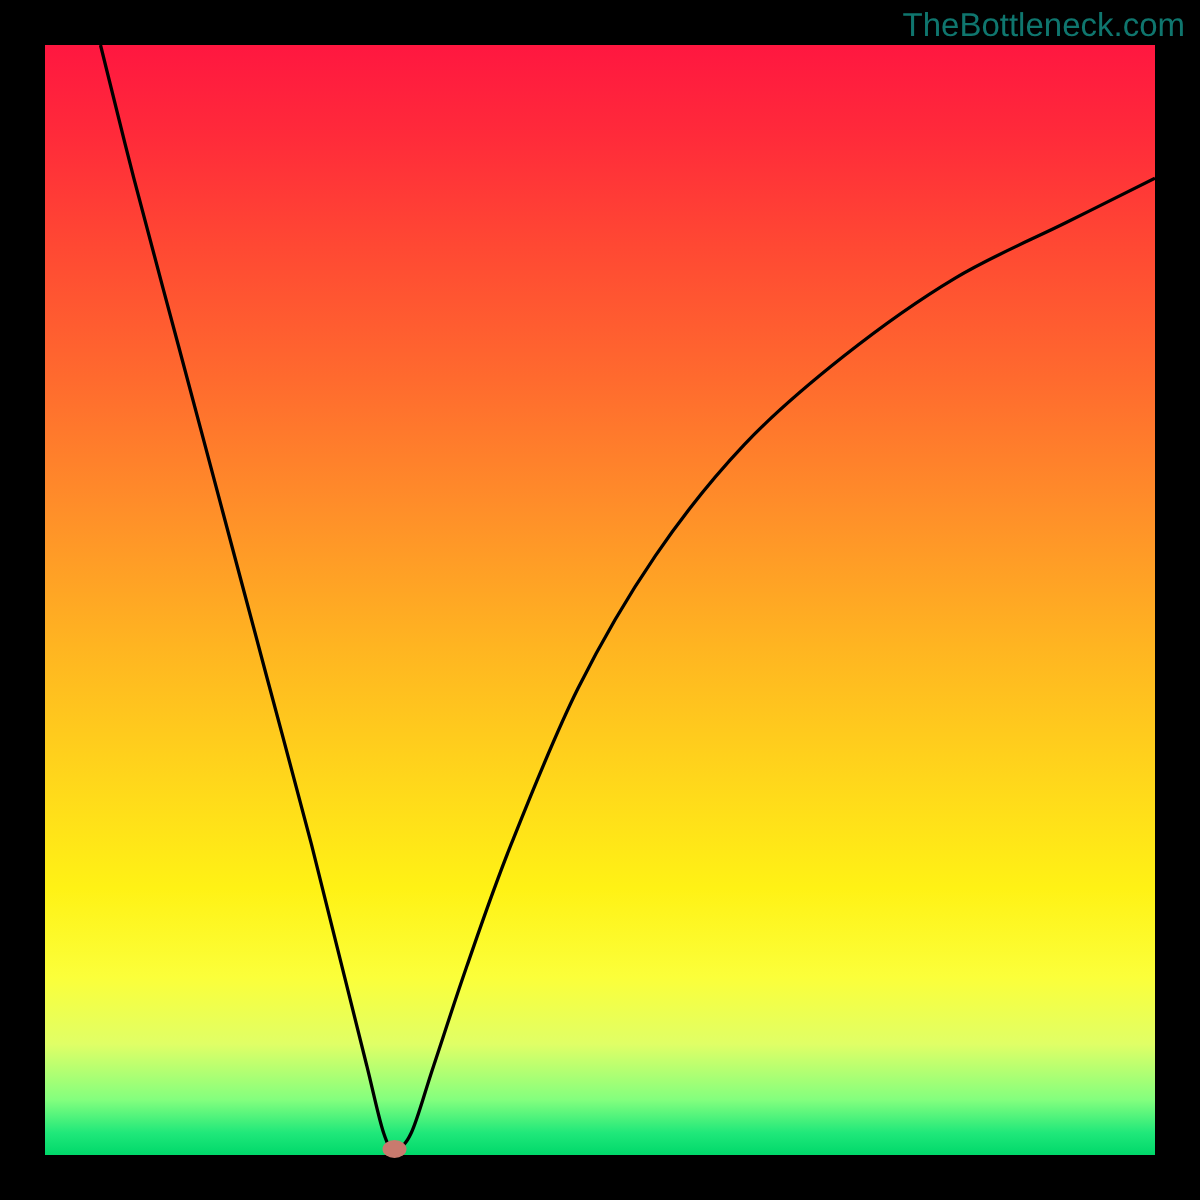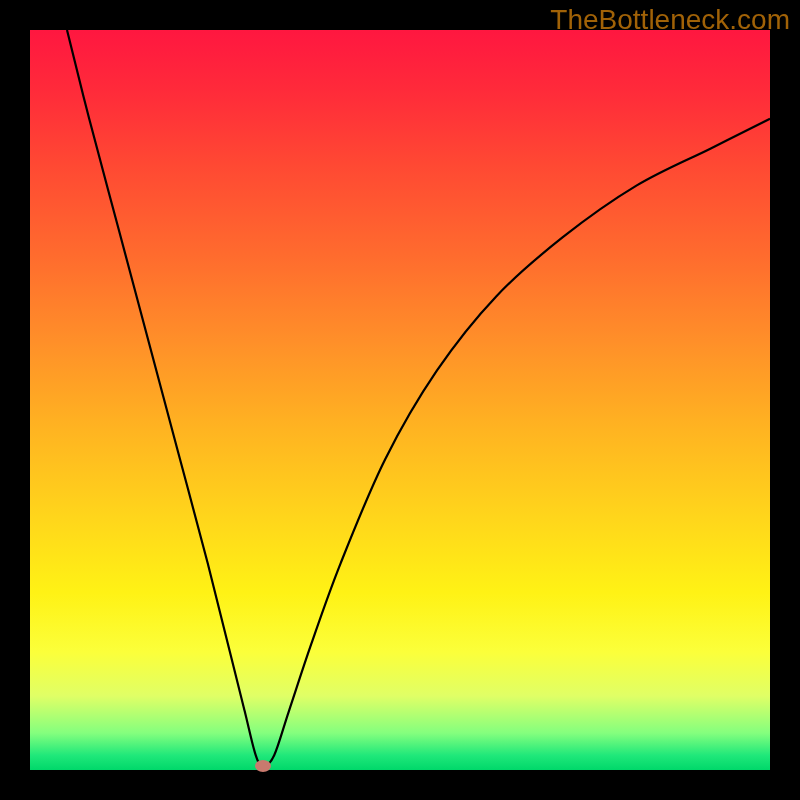--- a/index.html
+++ b/index.html
@@ -8,22 +8,22 @@
     height: 800px;
     background: #000;
     position: relative;
     font-family: Arial, sans-serif;
     overflow: hidden;
   }
   .watermark {
     position: absolute;
     top: 4px;
     right: 10px;
-    color: #a16207;
-    font-size: 28px;
+    color: #0f766e;
+    font-size: 22px;
     font-weight: 500;
     z-index: 10;
   }
   .chart-area {
     position: absolute;
     left: 30px;
     top: 30px;
     width: 740px;
     height: 740px;
   }

